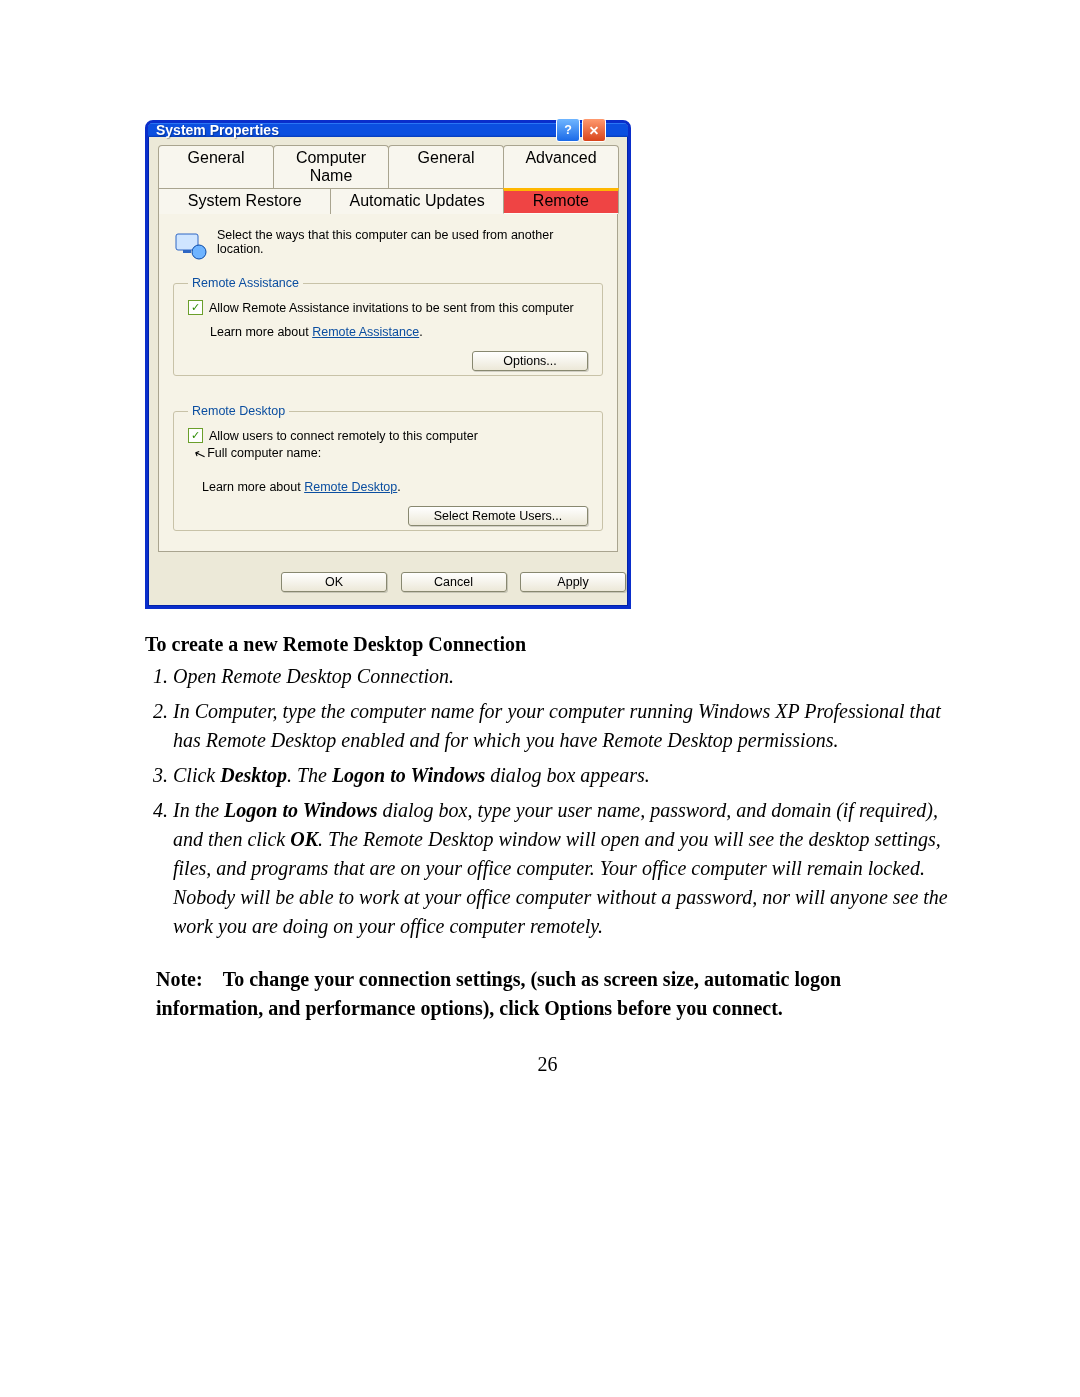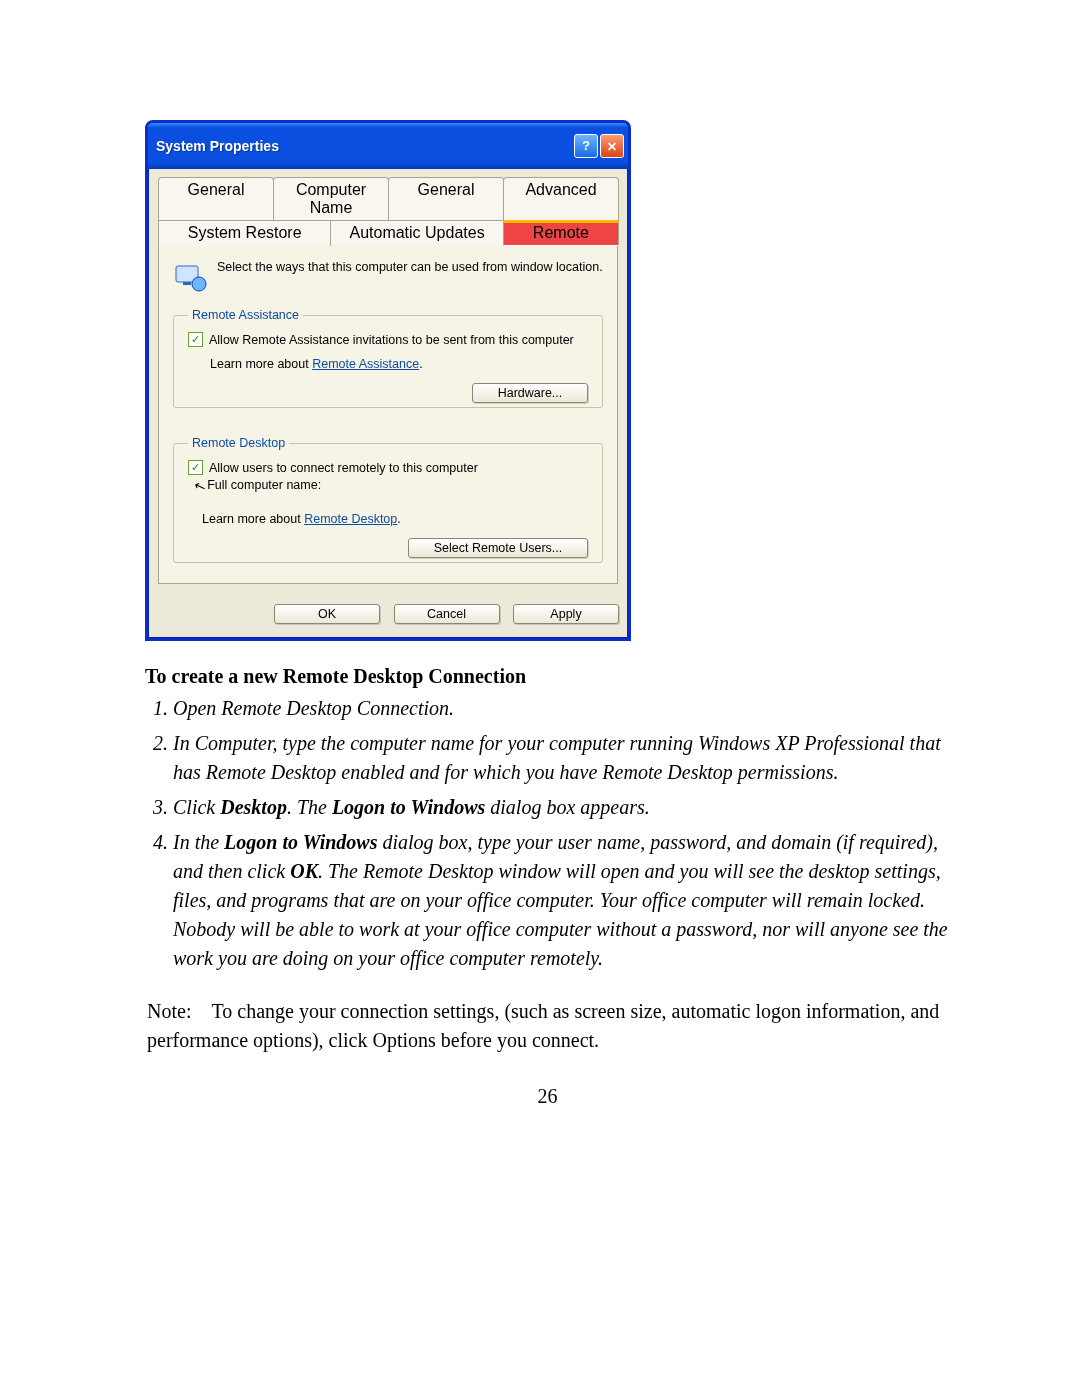--- a/index.html
+++ b/index.html
@@ -22,24 +22,24 @@
     border-radius: 8px 8px 0 0;
     font-family: Tahoma, "Segoe UI", sans-serif;
     font-size: 12.5px;
     box-shadow: 0 0 0 1px #0022aa inset;
     margin-bottom: 24px;
     background: #ece9d8;
   }
   .titlebar {
     background: linear-gradient(to bottom, #3a8bff 0%, #0b4fe0 10%, #0b4fe0 85%, #053bb8 100%);
     color: #fff;
-    height: 46px;
+    height: 14px;
     display: flex;
     align-items: center;
-    padding: 0 4px 0 8px;
+    padding: 0 22px 0 8px;
     border-radius: 5px 5px 0 0;
   }
   .titlebar-title {
     font-weight: bold;
     flex: 1;
     text-shadow: 1px 1px 1px rgba(0,0,0,.3);
     font-size: 14px;
   }
   .titlebar-btn {
     width: 22px; height: 22px;
@@ -144,40 +144,40 @@
   .cursor-arrow {
     position: relative;
     top: 2px; left: 2px;
     font-size: 14px;
     line-height: 1;
     transform: rotate(-20deg);
     display:inline-block;
   }
 
   .dlg-buttons {
-    padding: 10px 9px 14px 14px;
+    padding: 10px 2px 14px 14px;
     text-align: right;
   }
   .dlg-buttons .xp-btn { min-width: 76px; margin-left: 10px; }
 
   
   .heading {
     font-weight: bold;
     margin: 10px 0 6px 0;
   }
   ol.steps {
     margin: 0 0 24px 0;
     padding-left: 28px;
   }
   ol.steps li {
     margin-bottom: 6px;
     line-height: 1.45;
     font-style: italic;
   }
-  .note { margin: 8px 0 30px 2px; line-height:1.45; }
+  .note { margin: 8px 0 30px 11px; line-height:1.45;font-weight:bold; }
   .pagenum { text-align: center; }
   b { font-weight: bold; }
 </style>
 </head>
 <body>
 
 <div class="page">
 
   <div class="xp-window">
     <div class="titlebar">
@@ -202,34 +202,34 @@
       <div class="tab-body">
 
         <div class="intro">
           <span class="icon-placeholder">
             <svg viewBox="0 0 34 34" width="34" height="34">
               <rect x="3" y="6" width="22" height="16" rx="2" fill="#cfe5ff" stroke="#2e66c4"></rect>
               <rect x="10" y="22" width="8" height="3" fill="#2e66c4"></rect>
               <circle cx="26" cy="24" r="7" fill="#6fb4ff" stroke="#0a4aa8"></circle>
             </svg>
           </span>
-          <span>Select the ways that this computer can be used from window location.</span>
+          <span>Select the ways that this computer can be used from another location.</span>
         </div>
 
         <fieldset class="xp">
           <legend>Remote Assistance</legend>
           <div class="check-row">
             <span class="chk">✓</span>
             <span>Allow Remote Assistance invitations to be sent from this computer</span>
           </div>
           <div class="learn">
             <span>Learn more about </span><span class="xp-link">Remote Assistance</span><span>.</span>
           </div>
           <div class="btn-row">
-            <span class="xp-btn">Hardware...</span>
+            <span class="xp-btn">Options...</span>
           </div>
         </fieldset>
 
         <fieldset class="xp" style="margin-bottom:6px">
           <legend>Remote Desktop</legend>
           <div class="check-row" style="margin-bottom:2px">
             <span class="chk">✓</span>
             <span>Allow users to connect remotely to this computer</span>
           </div>
           <div style="margin-left:4px; margin-bottom:20px;">

